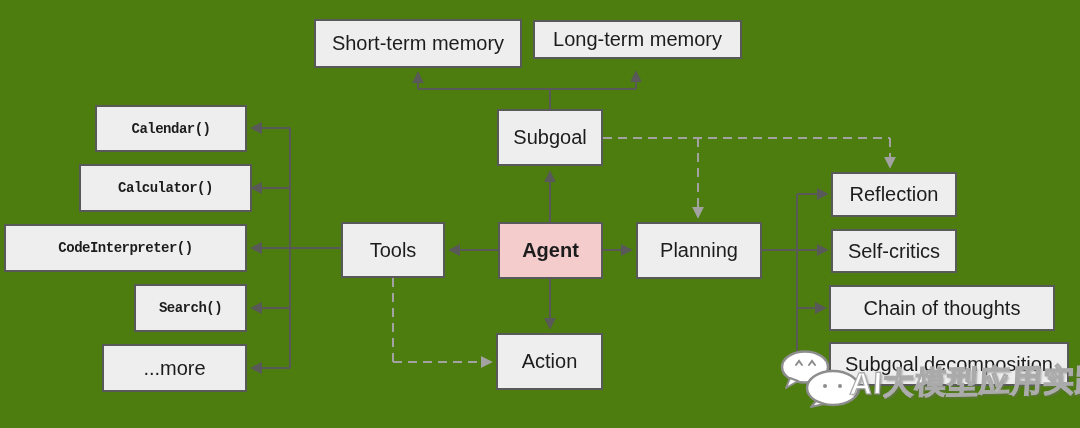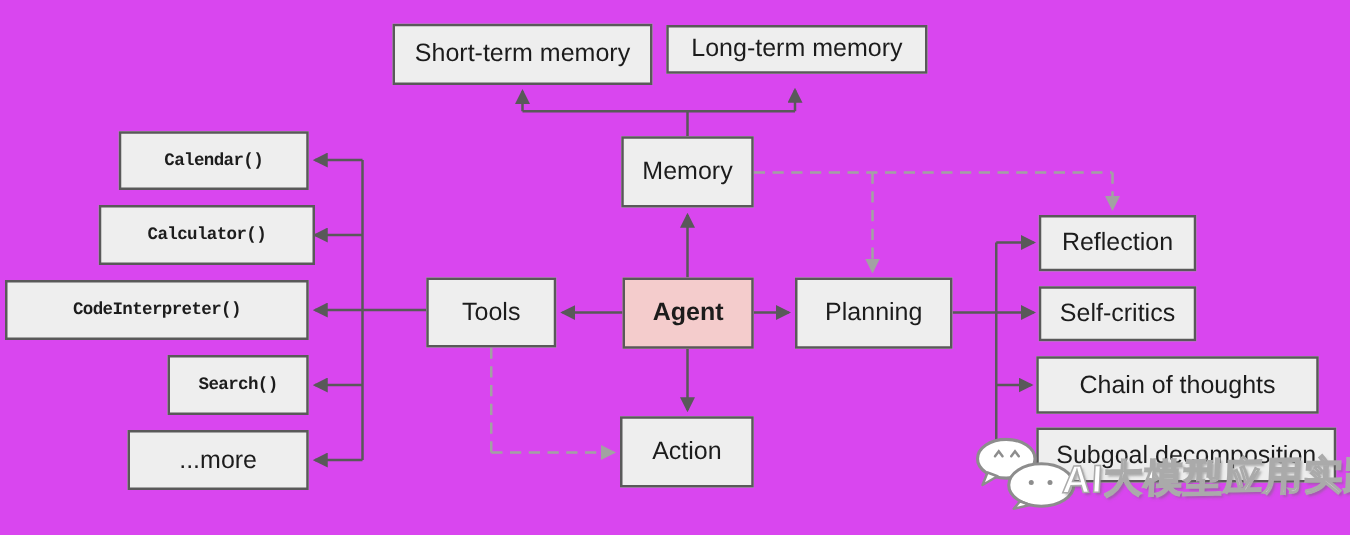--- a/index.html
+++ b/index.html
@@ -4,21 +4,21 @@
 <style>
   html, body {
     margin: 0;
     padding: 0;
     background: #ffffff;
   }
   .stage {
     position: relative;
     width: 1080px;
     height: 428px;
-    background: #d946ef;
+    background: #4d7c0f;
     overflow: hidden;
     font-family: "Liberation Sans", sans-serif;
   }
   .wires {
     position: absolute;
     left: 0;
     top: 0;
     width: 1080px;
     height: 428px;
   }
@@ -116,21 +116,21 @@
     <path d="M393,362 H491" stroke="#a2a2a2" stroke-width="2" stroke-dasharray="9 6" fill="none" marker-end="url(#al)"></path>
   </svg>
 
   <div class="node" style="left:314px; top:19px; width:208px; height:49px;">
     <span class="lbl">Short-term memory</span>
   </div>
   <div class="node" style="left:533px; top:20px; width:209px; height:39px;">
     <span class="lbl">Long-term memory</span>
   </div>
   <div class="node" style="left:497px; top:109px; width:106px; height:57px;">
-    <span class="lbl">Memory</span>
+    <span class="lbl">Subgoal</span>
   </div>
 
   <div class="node mono" style="left:95px; top:105px; width:152px; height:47px;">
     <span class="lbl">Calendar()</span>
   </div>
   <div class="node mono" style="left:79px; top:164px; width:173px; height:48px;">
     <span class="lbl">Calculator()</span>
   </div>
   <div class="node mono" style="left:4px; top:224px; width:243px; height:48px;">
     <span class="lbl">CodeInterpreter()</span>

